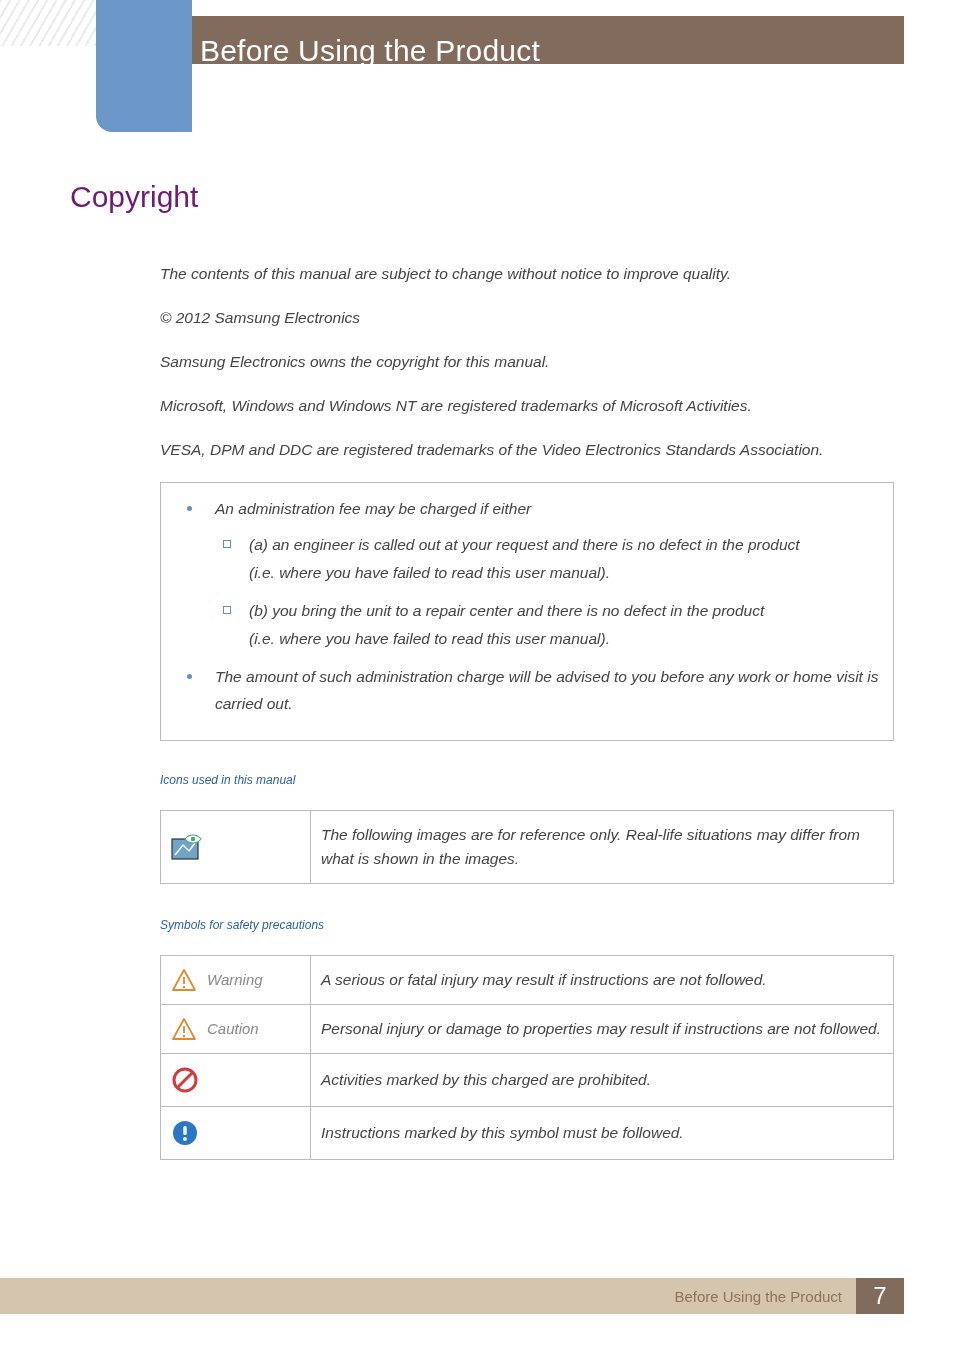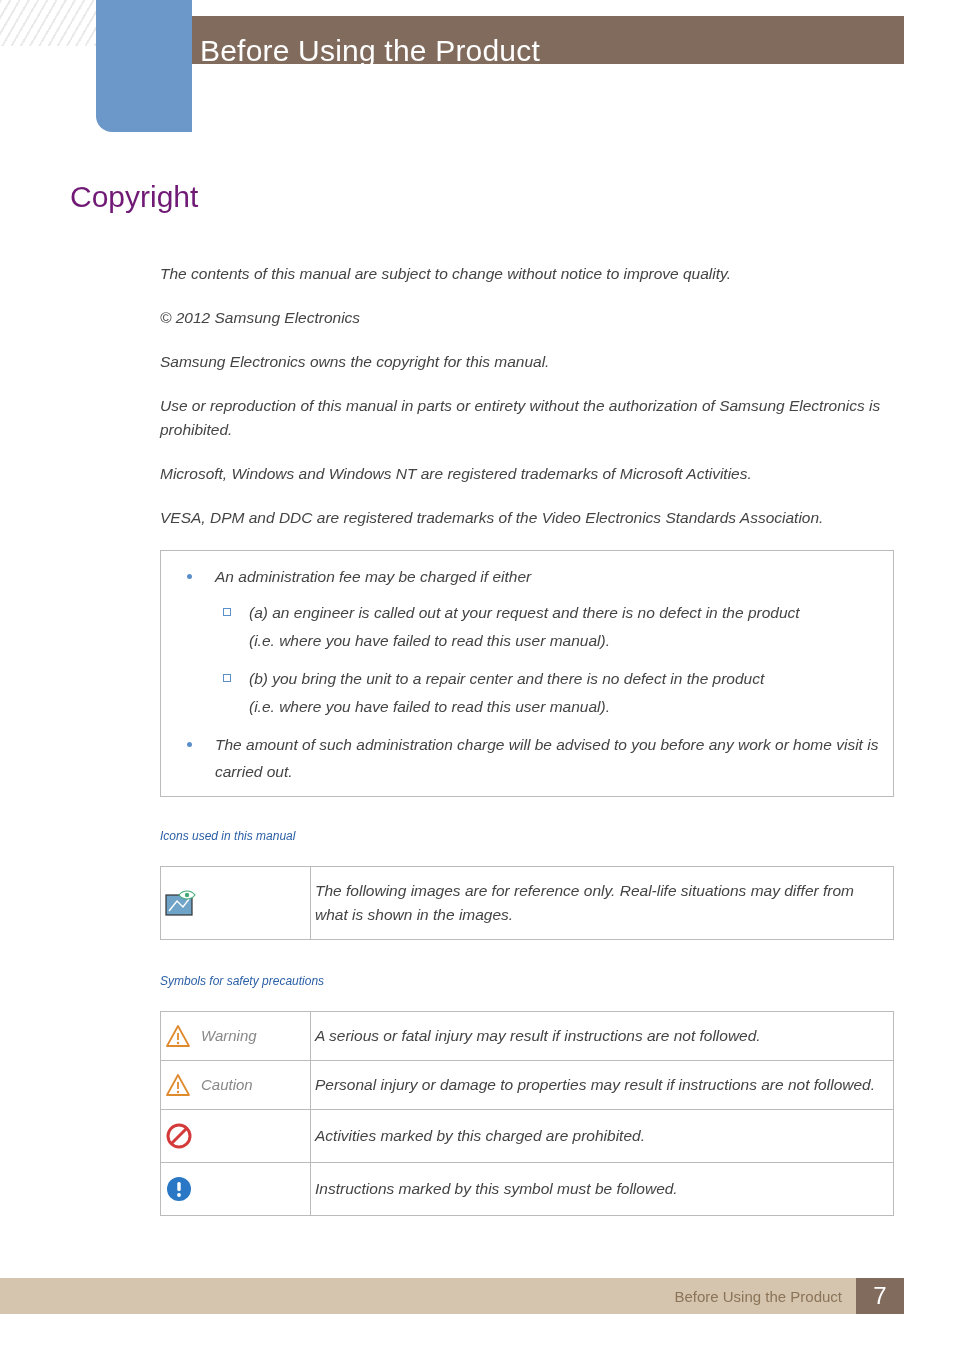--- a/index.html
+++ b/index.html
@@ -57,21 +57,21 @@
   .body-indent {
     margin-left: 90px;
     font-size: 15.5px;
     line-height: 1.55;
     color: #444;
     font-style: italic;
   }
   .body-indent p { margin-bottom: 20px; }
   .box {
     border: 1px solid #bbb;
-    padding: 12px 14px 0 14px;
+    padding: 12px 14px 12px 14px;
     margin-top: 8px;
     margin-bottom: 30px;
   }
   ul.level1 { list-style: none; }
   ul.level1 > li {
     position: relative;
     padding-left: 40px;
     margin-bottom: 10px;
     line-height: 1.8;
   }
@@ -103,21 +103,21 @@
     font-weight: 500;
     margin: 0 0 20px 0;
   }
   table.info {
     width: 100%;
     border-collapse: collapse;
     margin-bottom: 32px;
   }
   table.info td {
     border: 1px solid #bbb;
-    padding: 12px 4px;
+    padding: 12px 10px;
     font-size: 15.5px;
     color: #444;
     vertical-align: middle;
   }
   table.info td.icon-cell {
     width: 150px;
     text-align: left;
   }
   .sym-row { display:flex; align-items:center; gap:10px; }
   .sym-row .label { color:#888; font-size:15px; }
@@ -160,21 +160,20 @@
 <div class="top-bar"></div>
 <div class="chapter-title">Before Using the Product</div>
 
 <div class="content">
   <div class="h1">Copyright</div>
 
   <div class="body-indent">
     <p>The contents of this manual are subject to change without notice to improve quality.</p>
     <p>© 2012 Samsung Electronics</p>
     <p>Samsung Electronics owns the copyright for this manual.</p>
-    <p>Use or reproduction of this manual in parts or entirety without the authorization of Samsung Electronics is prohibited.</p>
     <p>Microsoft, Windows and Windows NT are registered trademarks of Microsoft Activities.</p>
     <p>VESA, DPM and DDC are registered trademarks of the Video Electronics Standards Association.</p>
 
     <div class="box">
       <ul class="level1">
         <li>
           <span>An administration fee may be charged if either</span>
           <ul class="level2">
             <li>
               <span>(a) an engineer is called out at your request and there is no defect in the product</span><br>

